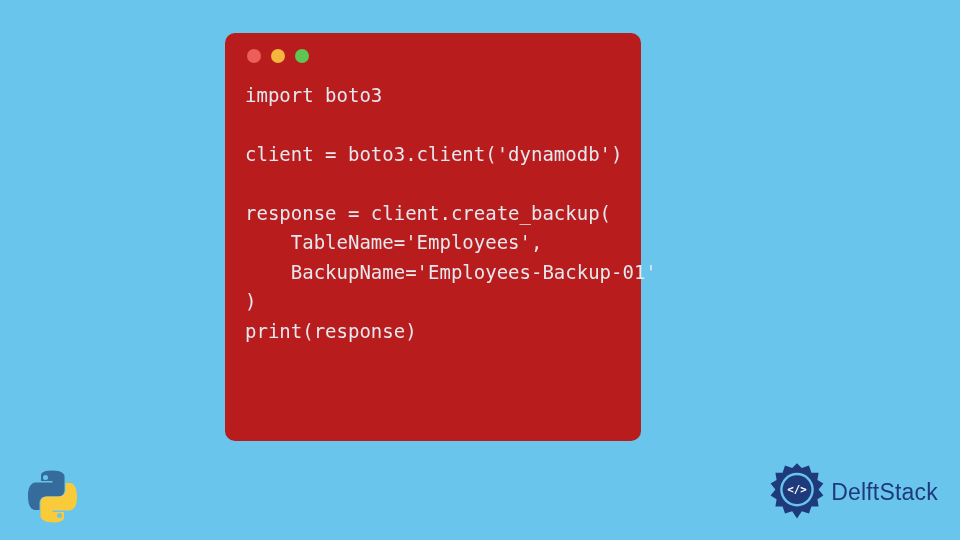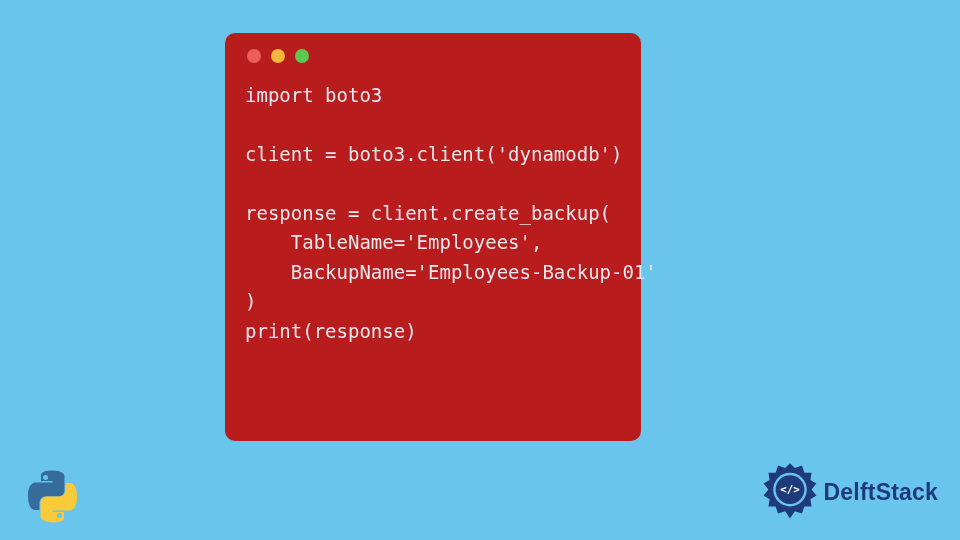--- a/index.html
+++ b/index.html
@@ -56,21 +56,21 @@
     display: flex;
     align-items: center;
     gap: 4px;
   }
   .delft-gear {
     width: 60px;
     height: 60px;
   }
   .delft-text {
     font-size: 23px;
-    font-weight: 700;
+    font-weight: 400;
     color: #1e3a7b;
     letter-spacing: 0.2px;
   }
 </style>
 </head>
 <body>
 
 <div class="code-window">
   <div class="titlebar">
     <span class="dot red"></span>

